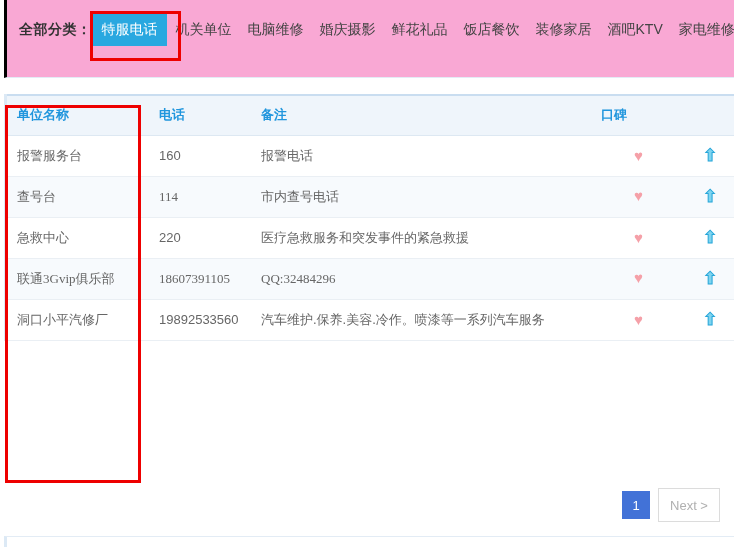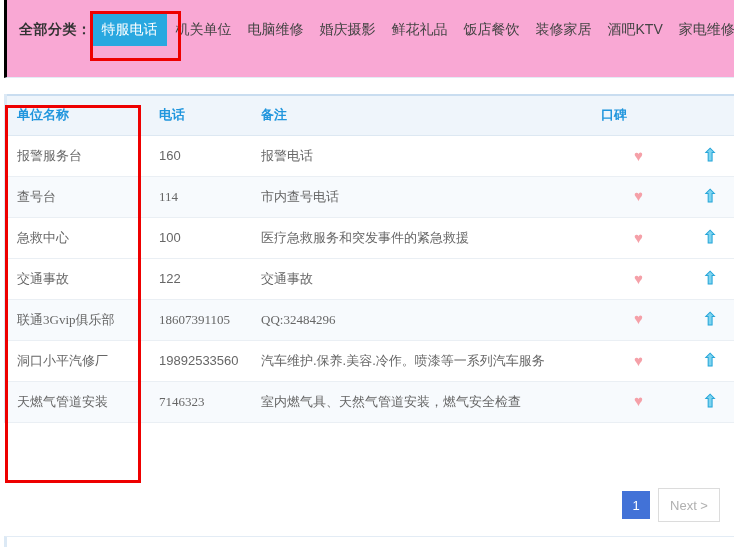--- a/index.html
+++ b/index.html
@@ -155,53 +155,39 @@
           </tr>
           <tr class="alt">
             <td>查号台</td>
             <td>114</td>
             <td>市内查号电话</td>
             <td class="cell-rep"><span class="heart" style="color: rgb(245, 160, 168); font-size: 15px;">♥</span></td>
             <td class="cell-act"><span class="arrow" style="color: rgb(127, 212, 239); font-size: 17px; -webkit-text-stroke: 1px rgb(39, 166, 217);">⬆</span></td>
           </tr>
           <tr class="">
             <td>急救中心</td>
-            <td>100</td>
+            <td>220</td>
             <td>医疗急救服务和突发事件的紧急救援</td>
-            <td class="cell-rep"><span class="heart" style="color: rgb(245, 160, 168); font-size: 15px;">♥</span></td>
-            <td class="cell-act"><span class="arrow" style="color: rgb(127, 212, 239); font-size: 17px; -webkit-text-stroke: 1px rgb(39, 166, 217);">⬆</span></td>
-          </tr>
-          <tr class="">
-            <td>交通事故</td>
-            <td>122</td>
-            <td>交通事故</td>
             <td class="cell-rep"><span class="heart" style="color: rgb(245, 160, 168); font-size: 15px;">♥</span></td>
             <td class="cell-act"><span class="arrow" style="color: rgb(127, 212, 239); font-size: 17px; -webkit-text-stroke: 1px rgb(39, 166, 217);">⬆</span></td>
           </tr>
           <tr class="alt">
             <td>联通3Gvip俱乐部</td>
             <td>18607391105</td>
             <td>QQ:32484296</td>
             <td class="cell-rep"><span class="heart" style="color: rgb(245, 160, 168); font-size: 15px;">♥</span></td>
             <td class="cell-act"><span class="arrow" style="color: rgb(127, 212, 239); font-size: 17px; -webkit-text-stroke: 1px rgb(39, 166, 217);">⬆</span></td>
           </tr>
           <tr class="">
             <td>洞口小平汽修厂</td>
             <td>19892533560</td>
             <td>汽车维护.保养.美容.冷作。喷漆等一系列汽车服务</td>
             <td class="cell-rep"><span class="heart" style="color: rgb(245, 160, 168); font-size: 15px;">♥</span></td>
             <td class="cell-act"><span class="arrow" style="color: rgb(127, 212, 239); font-size: 17px; -webkit-text-stroke: 1px rgb(39, 166, 217);">⬆</span></td>
           </tr>
-          <tr class="alt">
-            <td>天燃气管道安装</td>
-            <td>7146323</td>
-            <td>室内燃气具、天然气管道安装，燃气安全检查</td>
-            <td class="cell-rep"><span class="heart" style="color: rgb(245, 160, 168); font-size: 15px;">♥</span></td>
-            <td class="cell-act"><span class="arrow" style="color: rgb(127, 212, 239); font-size: 17px; -webkit-text-stroke: 1px rgb(39, 166, 217);">⬆</span></td>
-          </tr>
         </tbody>
     </table>
   </div>
 
   <div class="pager">
     <div class="pg-num">1</div>
     <div class="pg-next">Next &gt;</div>
   </div>
 
   <div class="bottom-strip"></div>

